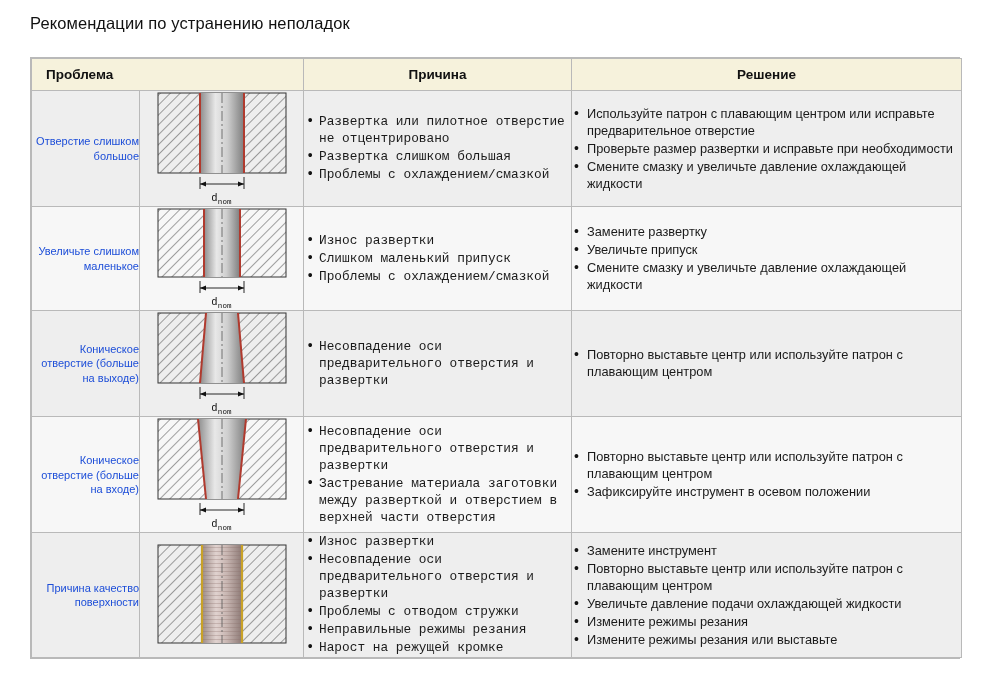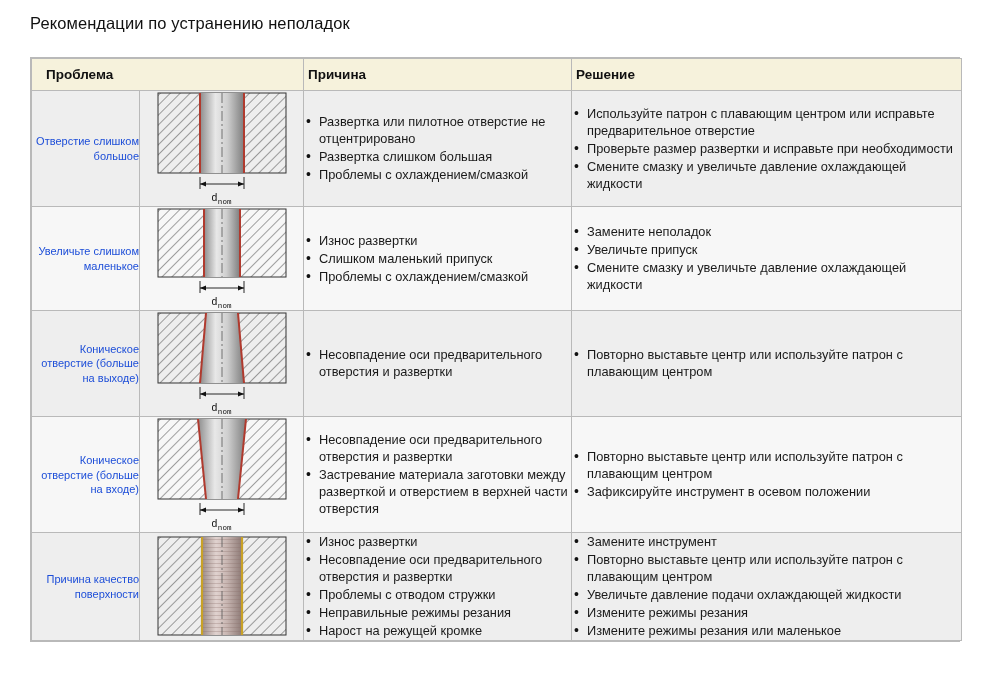--- a/index.html
+++ b/index.html
@@ -38,21 +38,21 @@
     table-layout: fixed;
     padding-left: 15px;
   }
   table.tbl th {
     background: #f6f2dc;
     border: 1px solid #b9b9b9;
     font-size: 13.5px;
     font-weight: bold;
     color: #111;
     padding: 5px 4px;
-    text-align: left;
+    text-align: center;
     height: 21px;
   }
   table.tbl th.th-problem { text-align: left; padding-left: 14px; }
   table.tbl td {
     border: 1px solid #b9b9b9;
     vertical-align: middle;
     padding: 0;
   }
   .col-problem { width: 108px; }
   .col-fig { width: 164px; }
@@ -82,21 +82,21 @@
     margin-bottom: 1px;
   }
   ul.bl li::before {
     content: "\2022";
     position: absolute;
     left: 2px;
     top: -1px;
     font-size: 14px;
     color: #111;
   }
-  .cause-cell { padding: 8px 6px 8px 10px; }
+  .cause-cell { padding: 8px 6px 8px 10px; font-family: Liberation Mono, monospace; }
   .sol-cell { padding: 8px 8px 8px 10px; }
   .fig-cell { text-align: center; padding: 6px 0 4px 0; }
 
   .fig {
     position: relative;
     margin: 0 auto;
     width: 140px;
     font-family: Liberation Mono, monospace;
   }
   .fig svg { display: block; margin: 0 auto; }
@@ -212,21 +212,21 @@
         </td>
         <td class="cause-cell">
           <ul class="bl">
             <li>Износ развертки</li>
             <li>Слишком маленький припуск</li>
             <li>Проблемы с охлаждением/смазкой</li>
           </ul>
         </td>
         <td class="sol-cell">
           <ul class="bl">
-            <li>Замените неполадок</li>
+            <li>Замените развертку</li>
             <li>Увеличьте припуск</li>
             <li>Смените смазку и увеличьте давление охлаждающей жидкости</li>
           </ul>
         </td>
       </tr>
 
       <tr class="row-a">
         <td class="prob-cell">Коническое отверстие (больше на выходе)</td>
         <td class="fig-cell">
           <div class="fig">
@@ -352,20 +352,20 @@
             <li>Неправильные режимы резания</li>
             <li>Нарост на режущей кромке</li>
           </ul>
         </td>
         <td class="sol-cell">
           <ul class="bl">
             <li>Замените инструмент</li>
             <li>Повторно выставьте центр или используйте патрон с плавающим центром</li>
             <li>Увеличьте давление подачи охлаждающей жидкости</li>
             <li>Измените режимы резания</li>
-            <li>Измените режимы резания или маленькое</li>
+            <li>Измените режимы резания или выставьте</li>
           </ul>
         </td>
       </tr>
 
     </tbody>
   </table>
 </div>
 
 </body></html>

